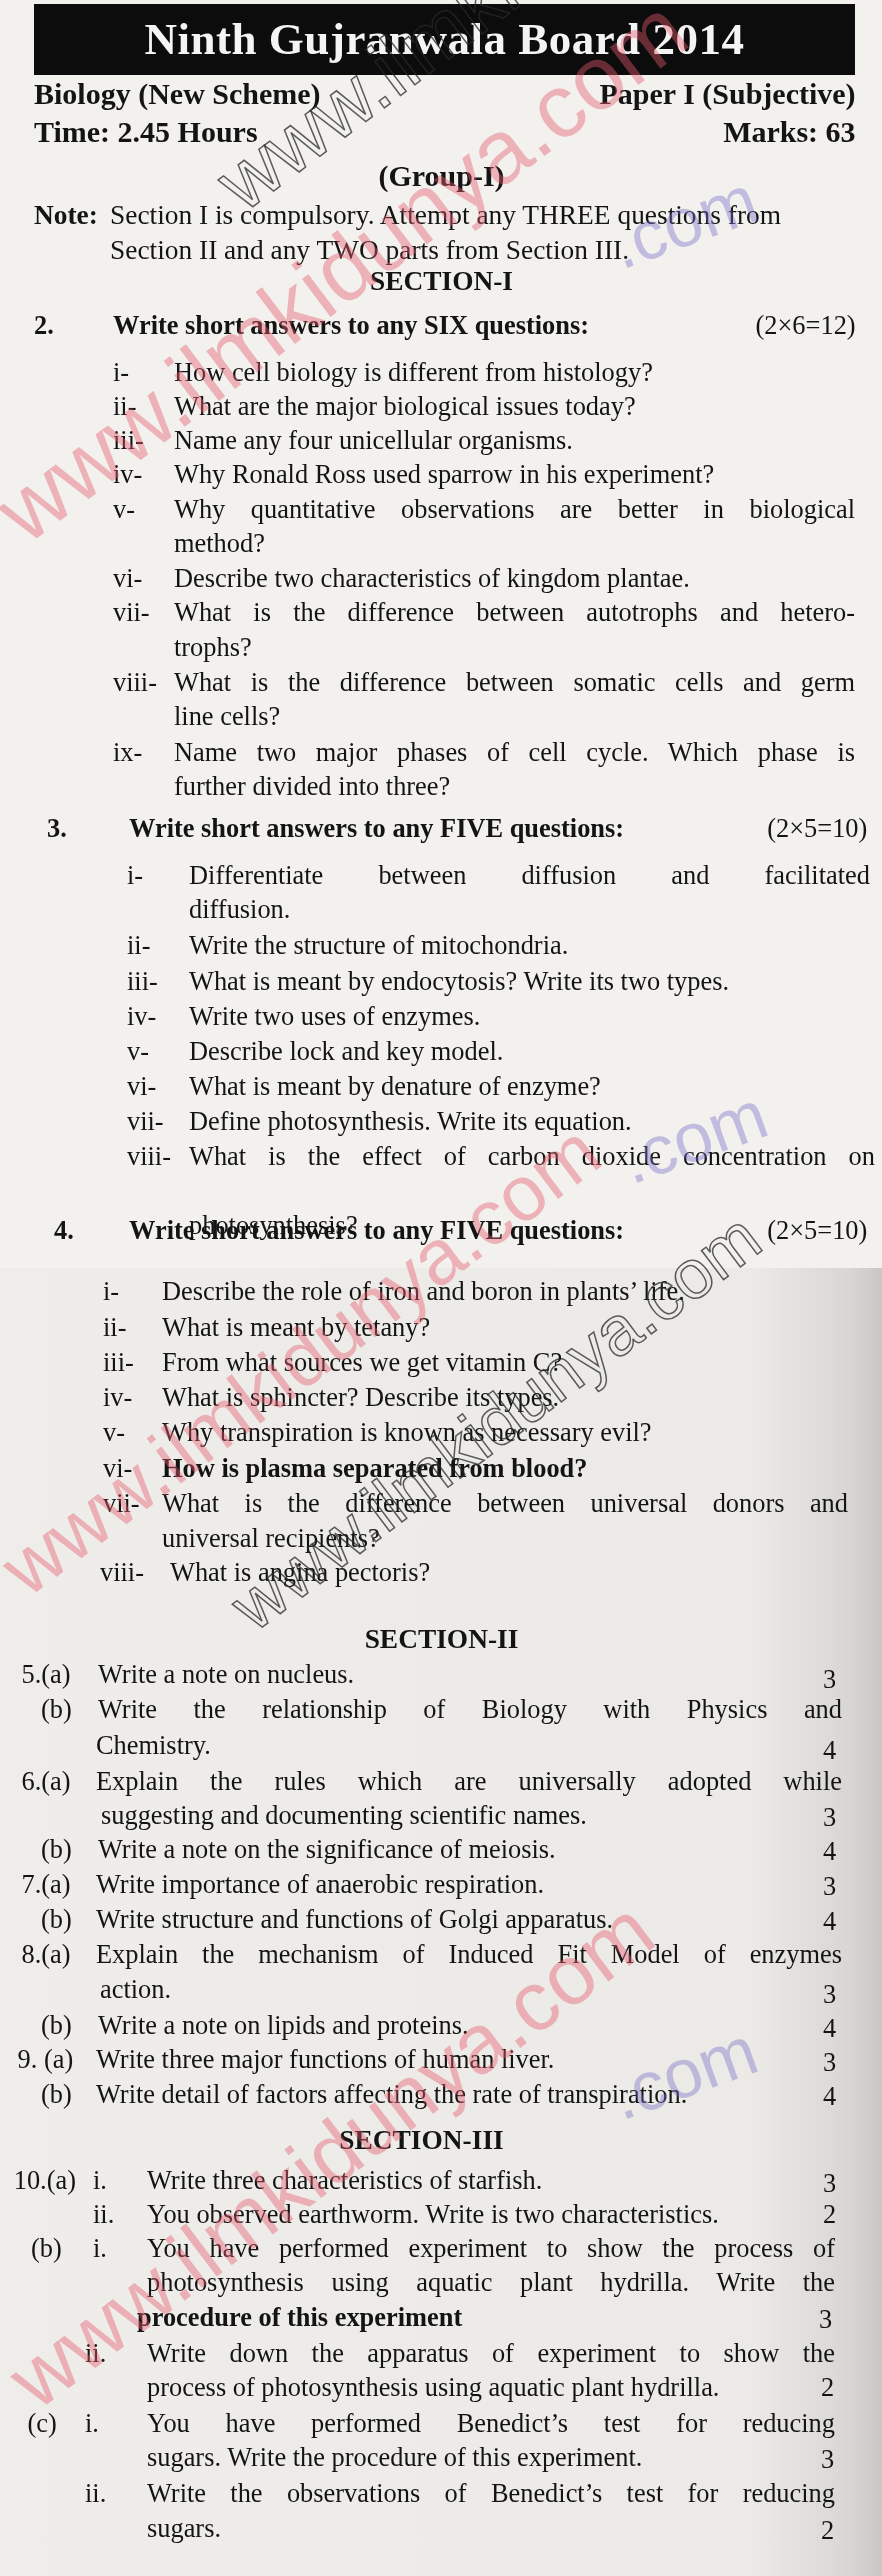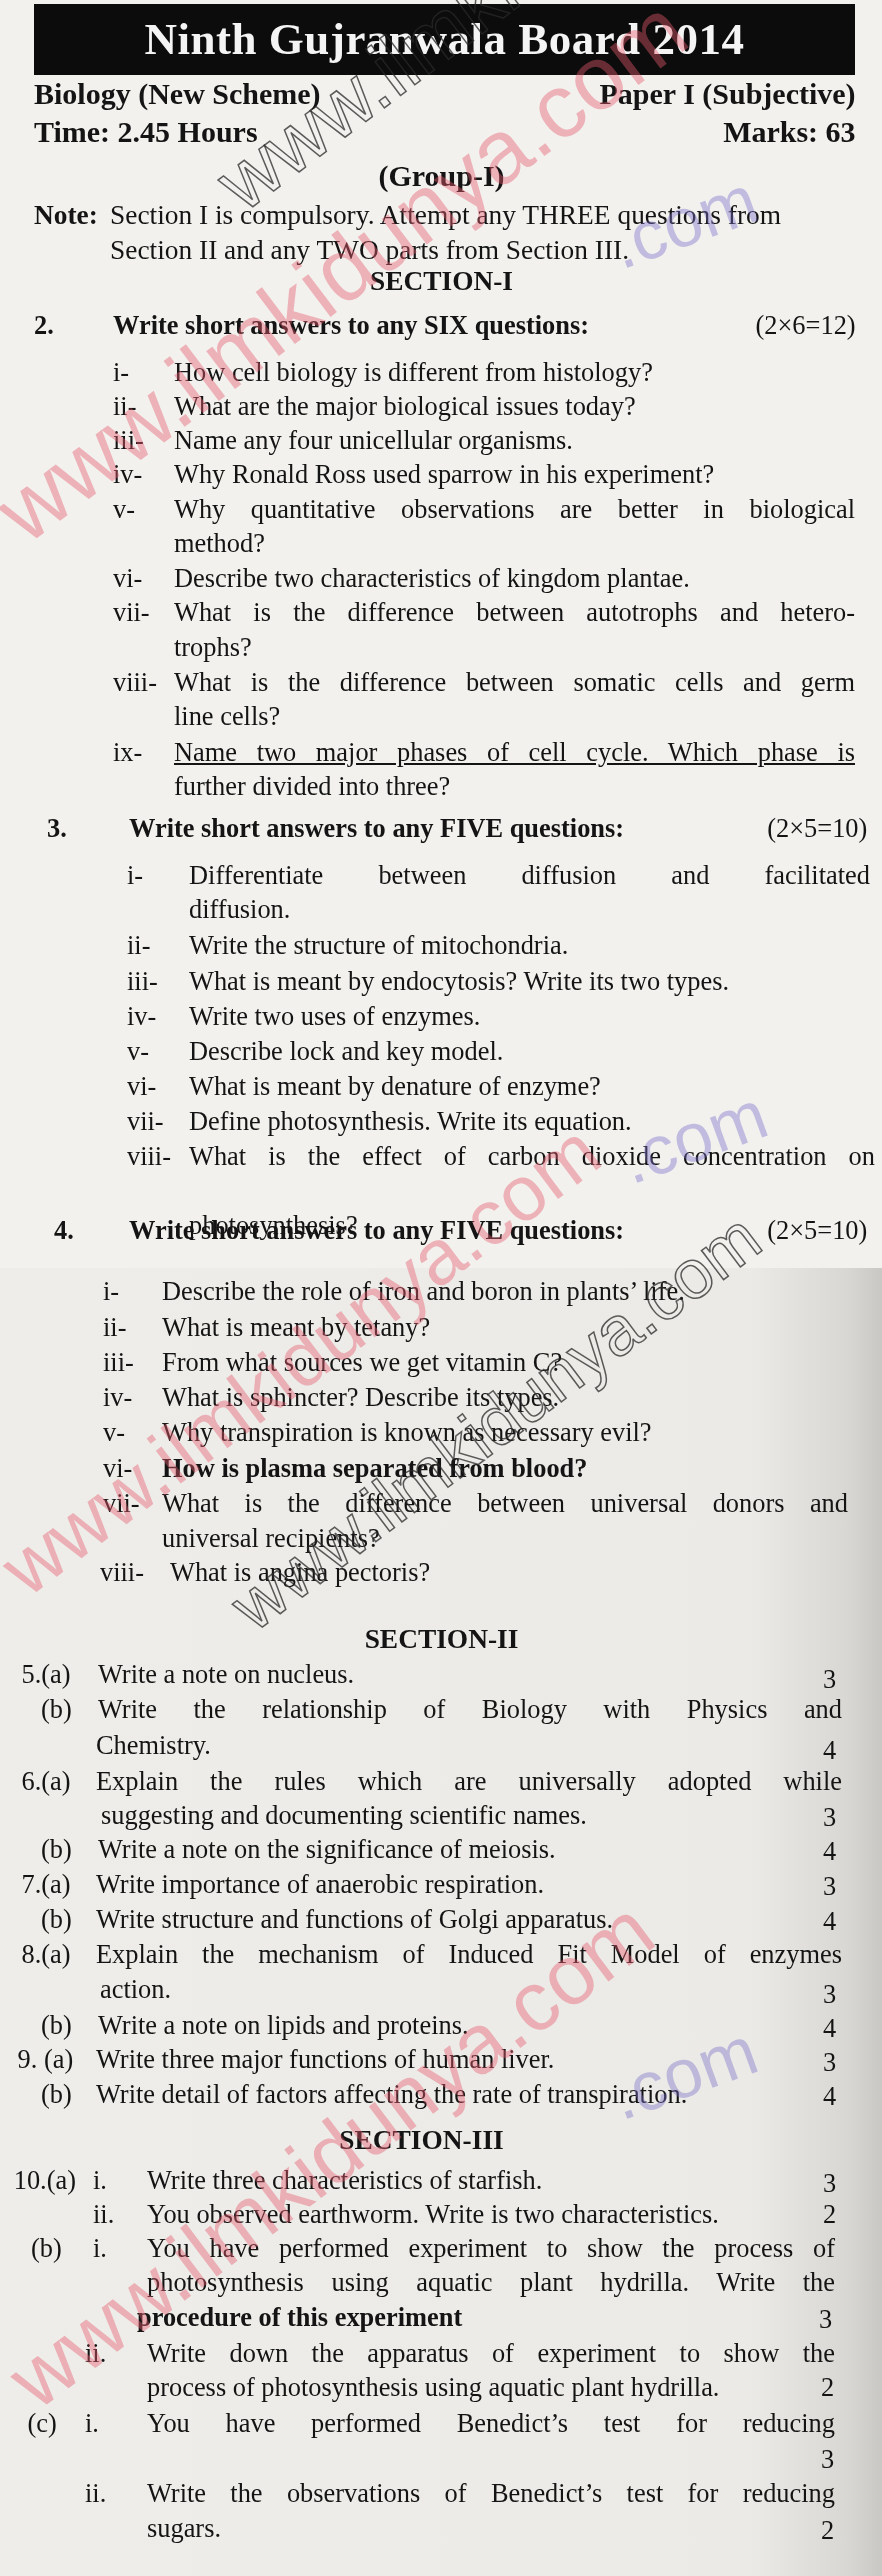--- a/index.html
+++ b/index.html
@@ -72,21 +72,21 @@
   <div class="line" style="left:174px;top:528px;">method?</div>
   <div class="line" style="left:113px;top:563px;">vi-</div>
   <div class="line" style="left:174px;top:563px;">Describe two characteristics of kingdom plantae.</div>
   <div class="line" style="left:113px;top:597px;">vii-</div>
   <div class="line justify" style="left:174px;top:597px;width:681px;">What is the difference between autotrophs and hetero-</div>
   <div class="line" style="left:174px;top:632px;">trophs?</div>
   <div class="line" style="left:113px;top:667px;">viii-</div>
   <div class="line justify" style="left:174px;top:667px;width:681px;">What is the difference between somatic cells and germ</div>
   <div class="line" style="left:174px;top:701px;">line cells?</div>
   <div class="line" style="left:113px;top:737px;">ix-</div>
-  <div class="line justify" style="left:174px;top:737px;width:681px;text-decoration:underline;">Name two major phases of cell cycle. Which phase is</div>
+  <div class="line justify" style="left:174px;top:737px;width:681px;">Name two major phases of cell cycle. Which phase is</div>
   <div class="line" style="left:174px;top:771px;">further divided into three?</div>
 
   <div class="line b" style="left:47px;top:813px;">3.</div>
   <div class="line b" style="left:129px;top:813px;">Write short answers to any FIVE questions:</div>
   <div class="line" style="right:15.7px;top:813px;">(2×5=10)</div>
 
   <div class="line" style="left:127px;top:860px;">i-</div>
   <div class="line justify" style="left:189px;top:860px;width:681px;">Differentiate between diffusion and facilitated</div>
   <div class="line" style="left:189px;top:894px;">diffusion.</div>
   <div class="line" style="left:127px;top:930px;">ii-</div>
@@ -191,20 +191,21 @@
   <div class="mark" style="left:819px;top:2304px;">3</div>
 
   <div class="line" style="left:85px;top:2338px;">ii.</div>
   <div class="line justify" style="left:147px;top:2338px;width:688px;">Write down the apparatus of experiment to show the</div>
   <div class="line" style="left:147px;top:2372px;">process of photosynthesis using aquatic plant hydrilla.</div>
   <div class="mark" style="left:821px;top:2372px;">2</div>
 
   <div class="line" style="left:27.4px;top:2408px;">(c)</div>
   <div class="line" style="left:85px;top:2408px;">i.</div>
   <div class="line justify" style="left:147px;top:2408px;width:688px;">You have performed Benedict’s test for reducing</div>
+  <div class="line" style="left:147px;top:2442px;">sugars. Write the procedure of this experiment.</div>
   <div class="mark" style="left:821px;top:2444px;">3</div>
 
   <div class="line" style="left:85px;top:2478px;">ii.</div>
   <div class="line justify" style="left:147px;top:2478px;width:688px;">Write the observations of Benedict’s test for reducing</div>
   <div class="line" style="left:147px;top:2513px;">sugars.</div>
   <div class="mark" style="left:821px;top:2515px;">2</div>
 
   <div class="wm wm-outline" style="left:255px;top:137px;font-size:80px;transform:rotate(-37deg);">www.ilmkidunya.com</div>
   <div class="wm wm-red" style="left:39px;top:460px;transform:rotate(-37deg);">www.ilmkidunya.com</div>
   <div class="wm wm-blue" style="left:627px;top:206px;font-size:69px;transform:rotate(-20deg);">.com</div>

